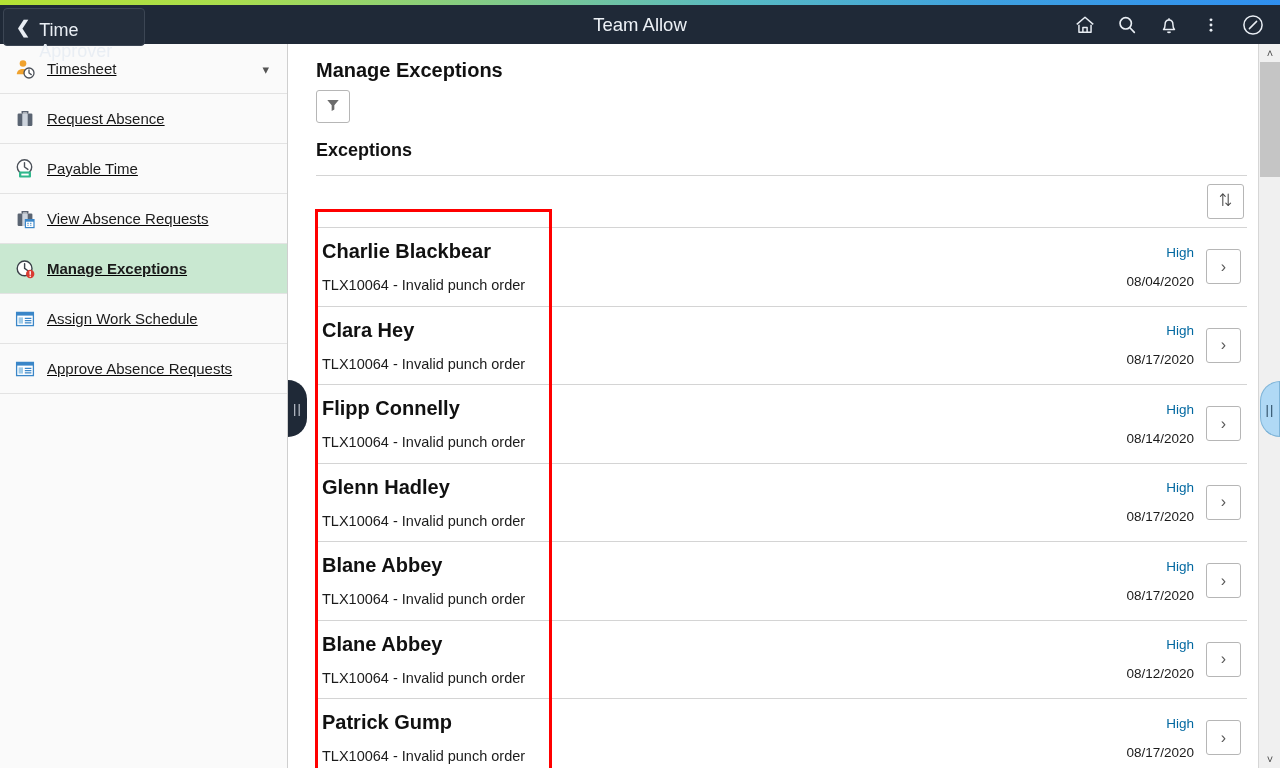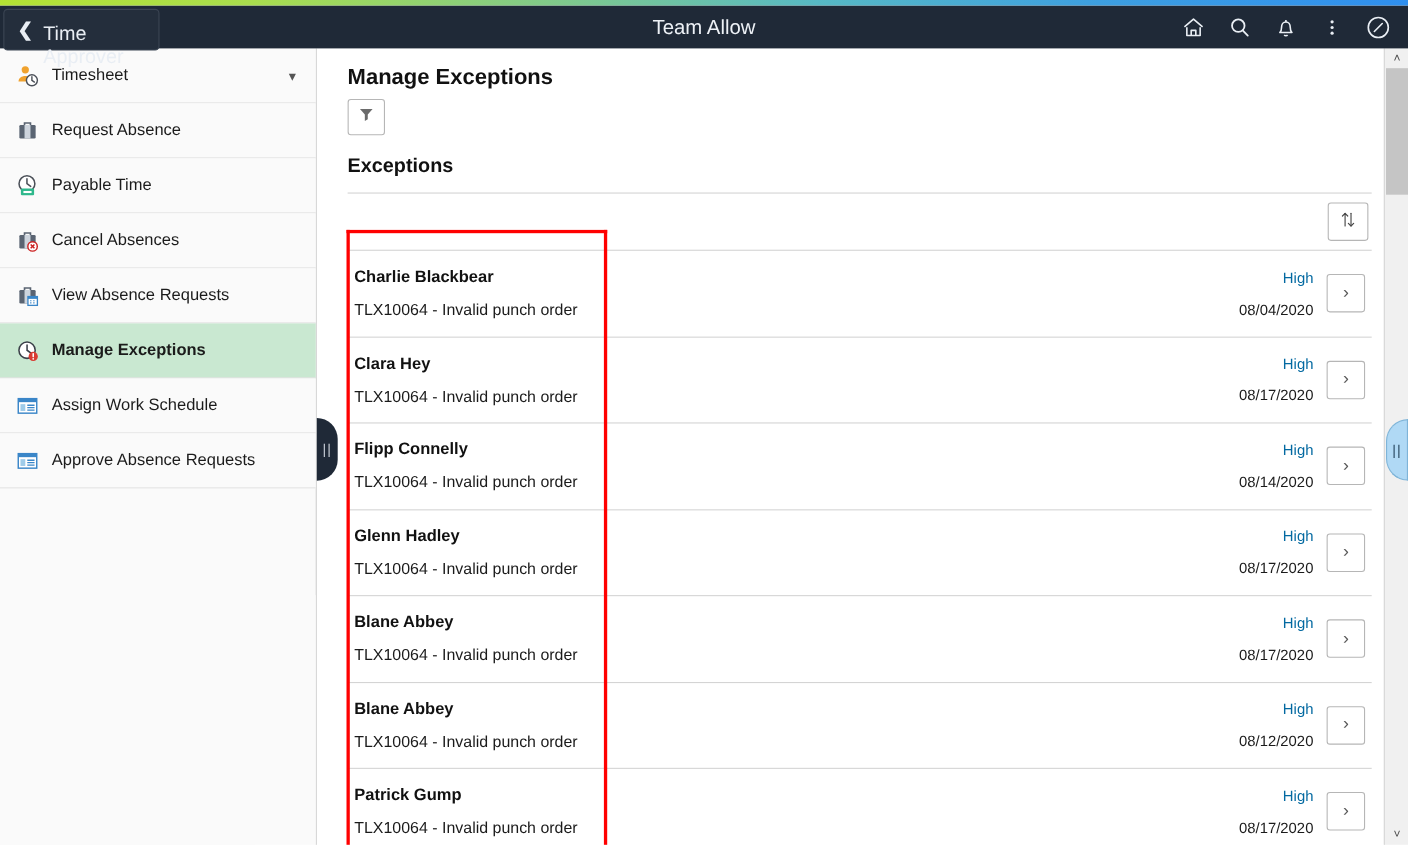--- a/index.html
+++ b/index.html
@@ -68,20 +68,21 @@
     z-index: 20;
   }
   .nav-item {
     position: relative;
     height: 50px;
     display: flex; align-items: center;
     padding-left: 12px;
     border-bottom: 1px solid #e3e3e3;
     cursor: pointer;
     background: #fafafa;
+    text-decoration: underline;
   }
   .nav-item.active { background: #c9e8d1; }
   .nav-ico {
     width: 26px; height: 26px; flex: 0 0 26px;
     margin-right: 9px;
     display: flex; align-items: center; justify-content: center;
   }
   .nav-ico svg { display: block; }
   .nav-label { font-size: 15px; color: #1b1b1b; }
   .nav-item.active .nav-label { font-weight: 700; }
@@ -178,21 +179,21 @@
   }
 
   .ex-row {
     position: relative;
     height: 78.5px;
     border-bottom: 1px solid #d4d4d4;
     display: flex; align-items: center;
     cursor: pointer;
   }
   .ex-left { width: 235px; flex: 0 0 235px; padding-left: 6px; }
-  .ex-name { font-size: 15px; font-weight: 700; color: #111; margin-bottom: 14px; }
+  .ex-name { font-size: 20px; font-weight: 700; color: #111; margin-bottom: 14px; }
   .ex-desc { font-size: 14.5px; color: #1b1b1b; }
   .ex-mid { flex: 1 1 auto; }
   .ex-right {
     width: 130px; flex: 0 0 130px;
     text-align: right; padding-right: 12px;
   }
   .ex-sev { font-size: 13.5px; color: #0369a1; margin-bottom: 14px; }
   .ex-date { font-size: 13.5px; color: #1b1b1b; }
   .ex-chev {
     width: 35px; height: 35px; flex: 0 0 35px;
@@ -328,32 +329,20 @@
       <svg width="24" height="24" viewBox="0 0 24 24">
         <circle cx="11.5" cy="10" r="7.2" fill="#ffffff" stroke="#4c5159" stroke-width="1.4"></circle>
         <path d="M11.5 5.6V10l3.4 2.4" stroke="#4c5159" stroke-width="1.4" fill="none" stroke-linecap="round"></path>
         <rect x="6" y="14.4" width="12" height="6.2" rx="1" fill="#2fb88c"></rect>
         <rect x="8.3" y="16.6" width="7.4" height="1.9" fill="#ffffff"></rect>
       </svg>
     </span>
     <span class="nav-label">Payable Time</span>
   </div>
 
-  <div class="nav-item">
-    <span class="nav-ico">
-      <svg width="24" height="24" viewBox="0 0 24 24">
-        <rect x="4.6" y="6.6" width="14.8" height="12.4" rx="1.2" fill="#5a6472"></rect>
-        <rect x="9.3" y="6.6" width="5.4" height="12.4" fill="#cdd4dd"></rect>
-        <path d="M9.3 6.6V4.8h5.4v1.8" fill="none" stroke="#5a6472" stroke-width="1.5"></path>
-        <circle cx="16.6" cy="17" r="4.3" fill="#ffffff" stroke="#cc2222" stroke-width="1.3"></circle>
-        <path d="m14.9 15.3 3.4 3.4M18.3 15.3l-3.4 3.4" stroke="#cc2222" stroke-width="1.4"></path>
-      </svg>
-    </span>
-    <span class="nav-label">Cancel Absences</span>
-  </div>
 
   <div class="nav-item">
     <span class="nav-ico">
       <svg width="24" height="24" viewBox="0 0 24 24">
         <rect x="4.6" y="6.6" width="14.8" height="12.4" rx="1.2" fill="#5a6472"></rect>
         <rect x="9.3" y="6.6" width="5.4" height="12.4" fill="#cdd4dd"></rect>
         <path d="M9.3 6.6V4.8h5.4v1.8" fill="none" stroke="#5a6472" stroke-width="1.5"></path>
         <rect x="12.4" y="12.6" width="8.6" height="8" fill="#ffffff" stroke="#3a86c8" stroke-width="1.2"></rect>
         <rect x="12.4" y="12.6" width="8.6" height="2.1" fill="#3a86c8"></rect>
         <path d="M14.4 16.4h1.2M17.2 16.4h1.2M14.4 18.3h1.2M17.2 18.3h1.2" stroke="#3a86c8" stroke-width="1.1"></path>

